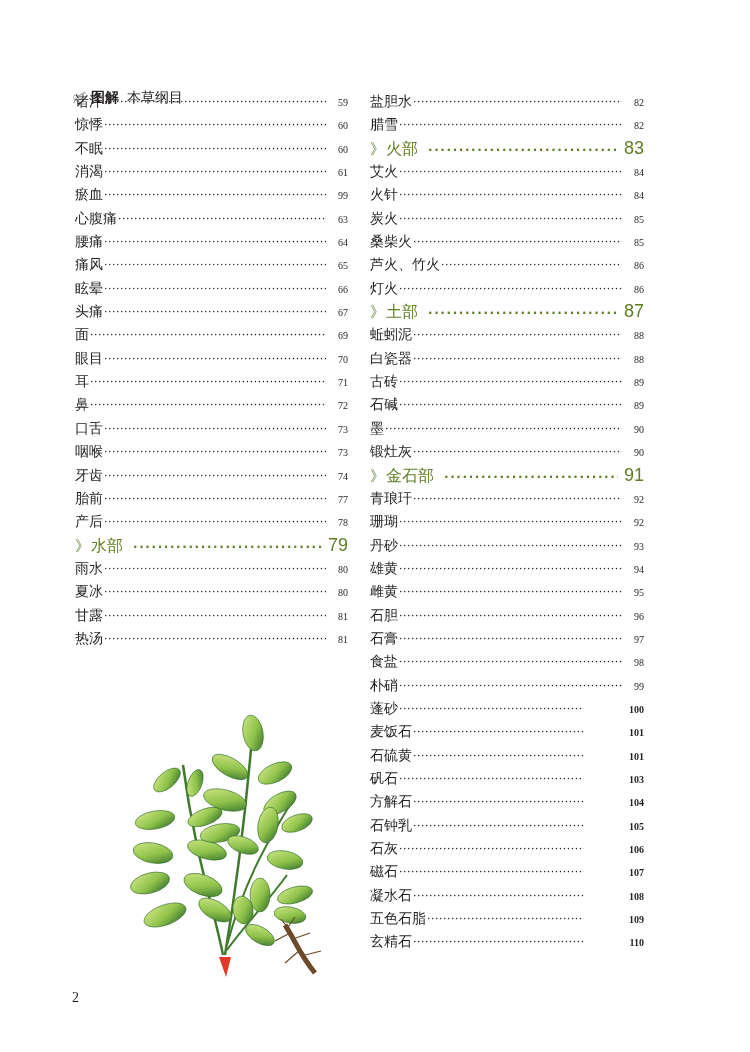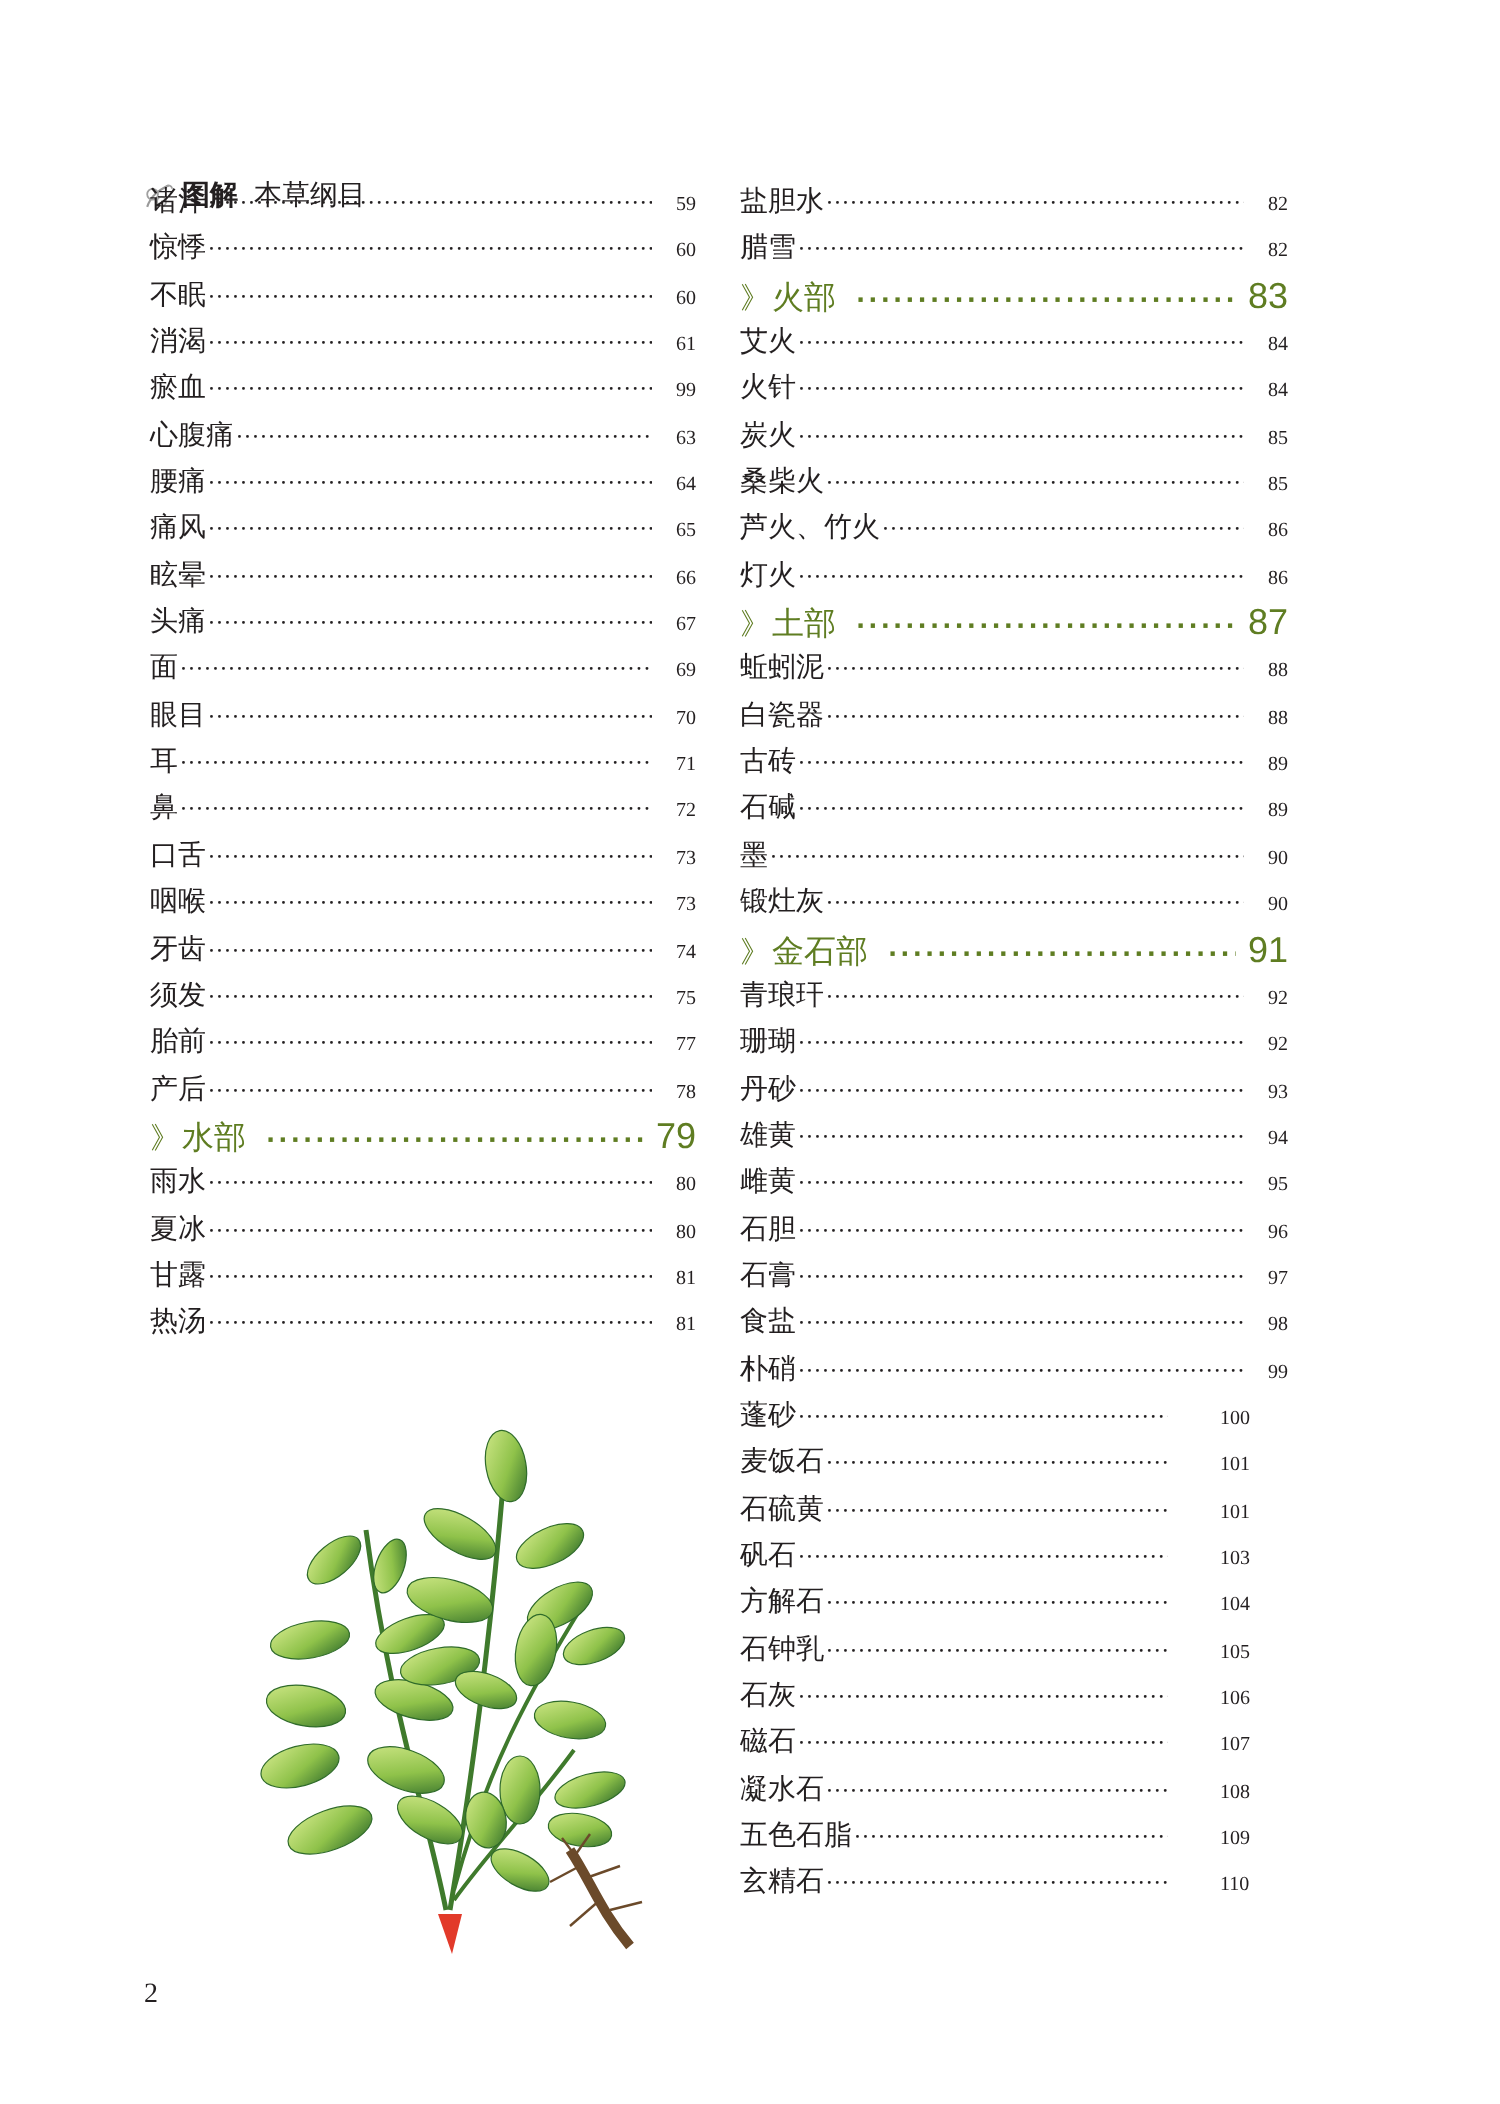--- a/index.html
+++ b/index.html
@@ -28,21 +28,21 @@
   }
   .entry .name { flex: 0 0 auto; }
   .entry .leader {
     flex: 1 1 auto; overflow: hidden; margin: 0 4px 0 1px;
     color: #231f20; letter-spacing: 0.5px; font-size: 11px;
   }
   .entry .leader::before {
     content: "··························································································································";
   }
   .entry .page { flex: 0 0 auto; font-family: "Liberation Serif", serif; font-size: 10px; text-align: right; min-width: 18px; }
-  .entry .page.wide { min-width: 34px; text-align: left; margin-left: 22px; }
+  .entry .page.wide { min-width: 34px; text-align: right; margin-left: 22px; font-weight: bold; }
 
   .section {
     display: flex; align-items: baseline; height: 23.35px;
     line-height: 23.35px; white-space: nowrap; color: #5f7d22;
     font-family: "DejaVu Sans", "Liberation Sans", sans-serif;
   }
   .section .marker { font-size: 15px; margin-right: 1px; }
   .section .name { font-size: 16px; }
   .section .leader {
     flex: 1 1 auto; overflow: hidden; margin: 0 6px 0 10px;
@@ -152,25 +152,20 @@
     </div>
     <div class="entry">
       <span class="name">咽喉</span>
       <span class="leader"></span>
       <span class="page">73</span>
     </div>
     <div class="entry">
       <span class="name">牙齿</span>
       <span class="leader"></span>
       <span class="page">74</span>
-    </div>
-    <div class="entry">
-      <span class="name">须发</span>
-      <span class="leader"></span>
-      <span class="page">75</span>
     </div>
     <div class="entry">
       <span class="name">胎前</span>
       <span class="leader"></span>
       <span class="page">77</span>
     </div>
     <div class="entry">
       <span class="name">产后</span>
       <span class="leader"></span>
       <span class="page">78</span>

